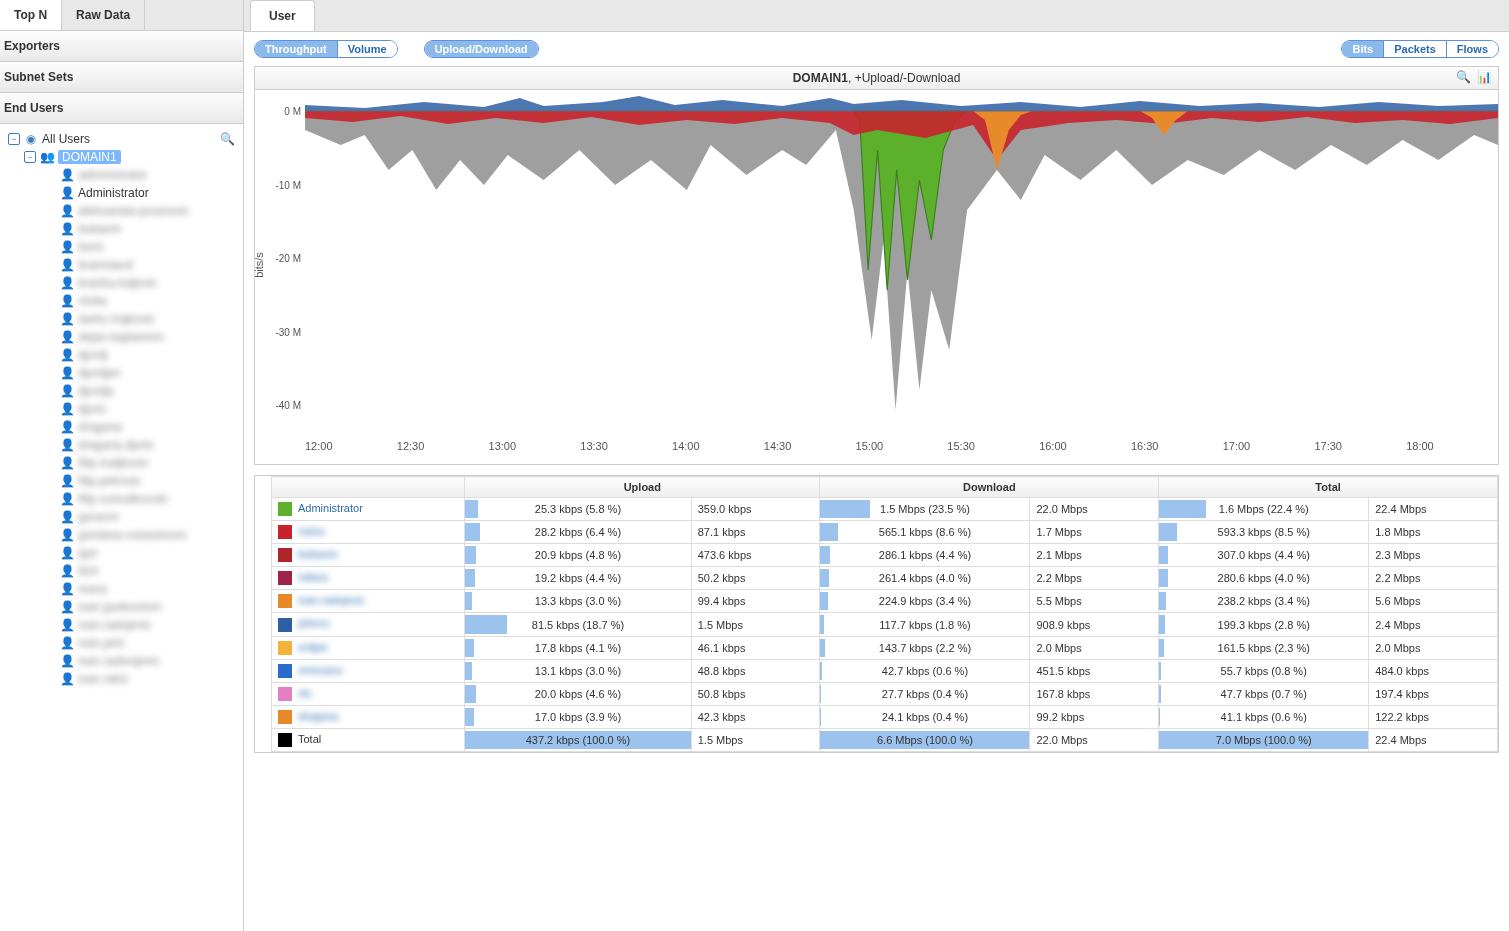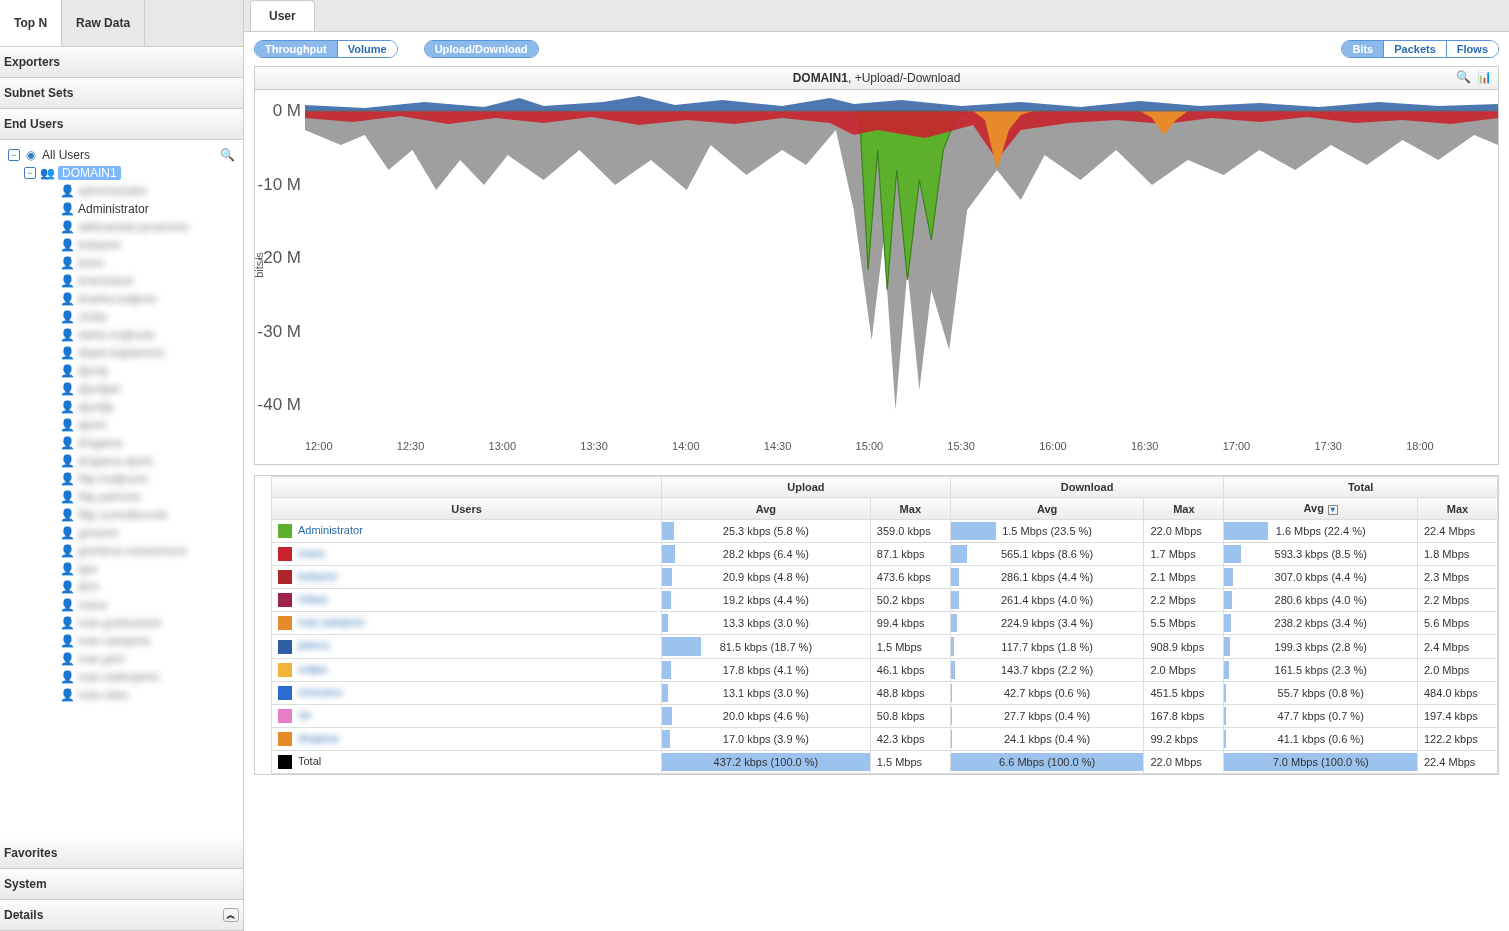--- a/index.html
+++ b/index.html
@@ -1,19 +1,19 @@
 <!DOCTYPE html>
 <html><head>
 <meta charset="utf-8">
 <style>
 * { box-sizing: border-box; margin: 0; padding: 0; }
 body { font-family: Arial, sans-serif; font-size: 12px; color: #333; background: #fff; display: flex; height: 931px; width: 1509px; }
 .sidebar { width: 244px; border-right: 1px solid #ccc; display: flex; flex-direction: column; background: #f5f5f5; }
 .sidebar-tabs { display: flex; border-bottom: 1px solid #ccc; background: #e8e8e8; }
-.sidebar-tab { padding: 16px 14px; border-right: 1px solid #ccc; font-weight: bold; cursor: pointer; background: #e8e8e8; }
+.sidebar-tab { padding: 8px 14px; border-right: 1px solid #ccc; font-weight: bold; cursor: pointer; background: #e8e8e8; }
 .sidebar-tab.active { background: #fff; }
 .accordion-header { padding: 8px 4px; font-weight: bold; border-bottom: 1px solid #ccc; background: linear-gradient(#fdfdfd,#e9e9e9); cursor: pointer; }
 .tree { flex: 1; overflow-y: auto; padding: 6px 8px; background: #fff; }
 .tree-row { display: flex; align-items: center; padding: 2px 0; cursor: pointer; }
 .tree-toggle { width: 12px; height: 12px; border: 1px solid #3b7bbf; border-radius: 2px; display: inline-flex; align-items: center; justify-content: center; font-size: 9px; color: #3b7bbf; margin-right: 4px; }
 .tree-icon { width: 14px; text-align: center; margin-right: 4px; color: #3b7bbf; }
 .user-icon { width: 14px; margin-right: 4px; color: #666; }
 .tree-label { white-space: nowrap; }
 .tree-selected { background: #7db7ff; color: #fff; padding: 0 4px; border-radius: 2px; }
 .tree-indent1 { padding-left: 16px; }
@@ -32,21 +32,21 @@
 .pill.active { background: #8bb9ec; color: #fff; }
 .pill + .pill { border-left: 1px solid #5a94d6; }
 .spacer { flex: 1; }
 
 .chart-wrap { margin: 0 10px; border: 1px solid #ccc; }
 .chart-title { text-align: center; padding: 4px; background: linear-gradient(#fdfdfd,#eee); border-bottom: 1px solid #ccc; position: relative; }
 .chart-title .tools { position: absolute; right: 6px; top: 3px; display: flex; gap: 6px; }
 .chart-body { display: flex; height: 350px; }
 .y-axis { width: 50px; position: relative; }
 .y-axis .ylabel { position: absolute; left: 4px; top: 50%; transform: translate(-50%,-50%) rotate(-90deg); font-size: 11px; color: #555; }
-.y-tick { position: absolute; right: 4px; font-size: 17px; color: #555; transform: translateY(-50%); }
+.y-tick { position: absolute; right: 4px; font-size: 10px; color: #555; transform: translateY(-50%); }
 .plot { flex: 1; position: relative; }
 .plot svg { width: 100%; height: 100%; }
 .x-axis { height: 24px; display: flex; padding-left: 50px; }
 .x-tick { flex: 1; font-size: 11px; color: #555; text-align: left; }
 
 .table-wrap { margin: 10px; border: 1px solid #ccc; padding-left: 16px; }
 table { width: 100%; border-collapse: collapse; font-size: 11px; }
 th, td { border: 1px solid #ddd; padding: 4px 6px; text-align: left; }
 th { background: linear-gradient(#fdfdfd,#eaeaea); font-weight: bold; text-align: center; }
 th.group { background: linear-gradient(#fdfdfd,#eee); }
@@ -194,28 +194,20 @@
         <div class="tree-row tree-indent3">
           <span class="user-icon">👤</span>
           <span class="tree-label blurred">ivan.radivojevic</span>
         </div>
         <div class="tree-row tree-indent3">
           <span class="user-icon">👤</span>
           <span class="tree-label blurred">ivan.rakic</span>
         </div>
       </div>
   </div>
-  <div class="bottom-panels">
-    <div class="accordion-header">Favorites</div>
-    <div class="accordion-header">System</div>
-    <div class="accordion-header">
-      <span>Details</span>
-      <span class="details-toggle">︽</span>
-    </div>
-  </div>
 </div>
 
 <div class="main">
   <div class="main-tabs">
     <div class="main-tab">User</div>
   </div>
   <div class="toolbar">
     <div class="pill-group">
       <div class="pill active">Throughput</div>
       <div class="pill">Volume</div>
@@ -285,29 +277,20 @@
 
   <div class="table-wrap">
     <table>
       <thead>
         <tr>
           <th rowspan="1" class="group"></th>
           <th colspan="2" class="group">Upload</th>
           <th colspan="2" class="group">Download</th>
           <th colspan="2" class="group">Total</th>
         </tr>
-        <tr>
-          <th style="width:390px">Users</th>
-          <th>Avg</th>
-          <th style="width:80px">Max</th>
-          <th>Avg</th>
-          <th style="width:80px">Max</th>
-          <th><span>Avg</span><span class="sort-ind">▾</span></th>
-          <th style="width:80px">Max</th>
-        </tr>
       </thead>
       <tbody id="table-body">
           <tr>
             <td><span class="color-sq" style="background:#5cb02c"></span><a href="#" class="userlink ">Administrator</a></td>
             <td class="bar-cell">
               <span class="bar-bg" style="width:5.8%"></span>
               <span class="bar-text">25.3 kbps (5.8 %)</span>
             </td>
             <td>359.0 kbps</td>
             <td class="bar-cell">

